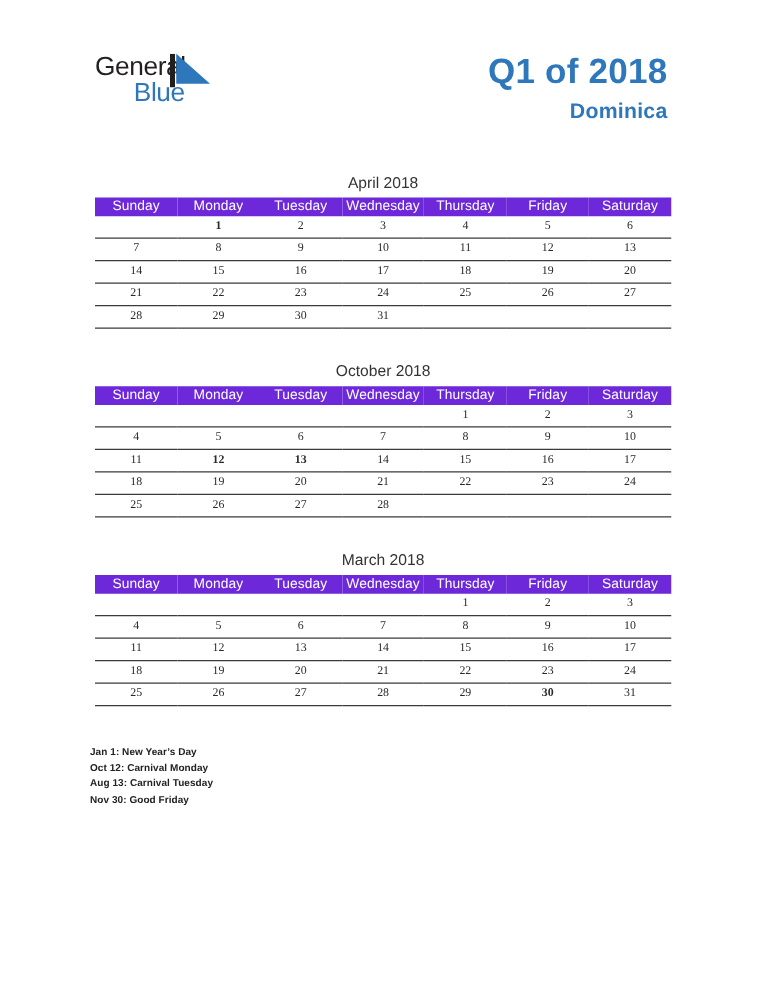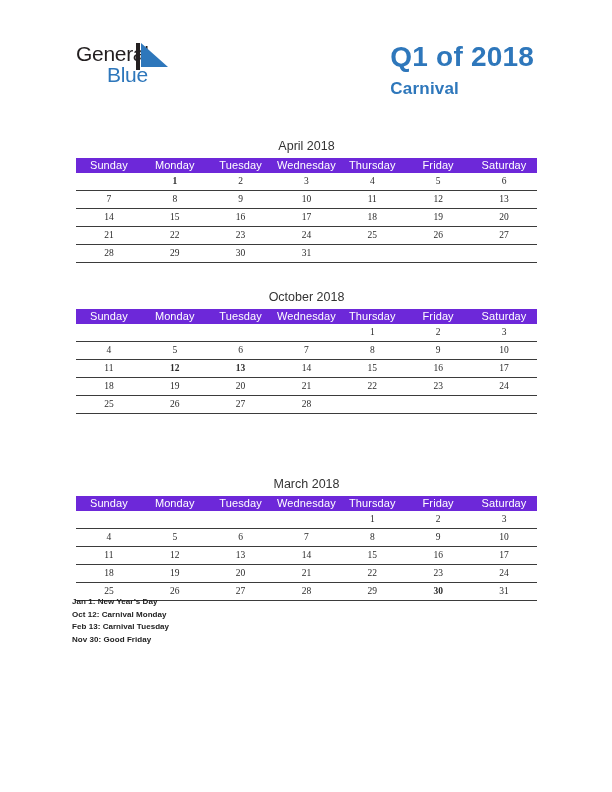--- a/index.html
+++ b/index.html
@@ -55,21 +55,21 @@
     left: 60px;
     top: 1px;
     width: 36px;
     height: 27px;
   }
 
   #title-block {
     position: absolute;
     right: 78px;
     top: 40px;
-    text-align: left;
+    text-align: right;
   }
   #quarter-title {
     font-size: 28px;
     font-weight: bold;
     color: #2e77bb;
     line-height: 34px;
     letter-spacing: 0.2px;
   }
   #country-title {
     font-size: 17px;
@@ -81,21 +81,21 @@
   }
 
   
   .month-block {
     position: absolute;
     left: 76px;
     width: 461px;
   }
   #month-block-0 { top: 136px; }
   #month-block-1 { top: 287px; }
-  #month-block-2 { top: 438px; margin-top: 36px; }
+  #month-block-2 { top: 438px; }
 
   .month-title {
     text-align: center;
     font-size: 12.5px;
     color: #333333;
     height: 22px;
     line-height: 20px;
   }
 
   table.cal {
@@ -159,21 +159,21 @@
       <svg width="36" height="27" viewBox="0 0 36 27" xmlns="http://www.w3.org/2000/svg">
         <rect x="0" y="0" width="4" height="27" fill="#231f20"></rect>
         <polygon points="5,0 32,24 5,24" fill="#2e77bb"></polygon>
       </svg>
     </span>
     <span class="logo-blue">Blue</span>
   </div>
 
   <div id="title-block">
     <div id="quarter-title">Q1 of 2018</div>
-    <div id="country-title">Carnival</div>
+    <div id="country-title">Dominica</div>
   </div>
 
 </div>
 
 <div class="month-block" id="month-block-0">
   <div class="month-title">April 2018</div>
   <table class="cal">
     <thead>
       <tr>
         <th>Sunday</th>
@@ -359,15 +359,15 @@
           <td class="holiday">30</td>
           <td class="">31</td>
         </tr>
       </tbody>
   </table>
 </div>
 
 <div id="holiday-list">
   <div class="holiday-item">Jan 1: New Year’s Day</div>
   <div class="holiday-item">Oct 12: Carnival Monday</div>
-  <div class="holiday-item">Feb 13: Carnival Tuesday</div>
+  <div class="holiday-item">Aug 13: Carnival Tuesday</div>
   <div class="holiday-item">Nov 30: Good Friday</div>
 </div>
 
 </body></html>

